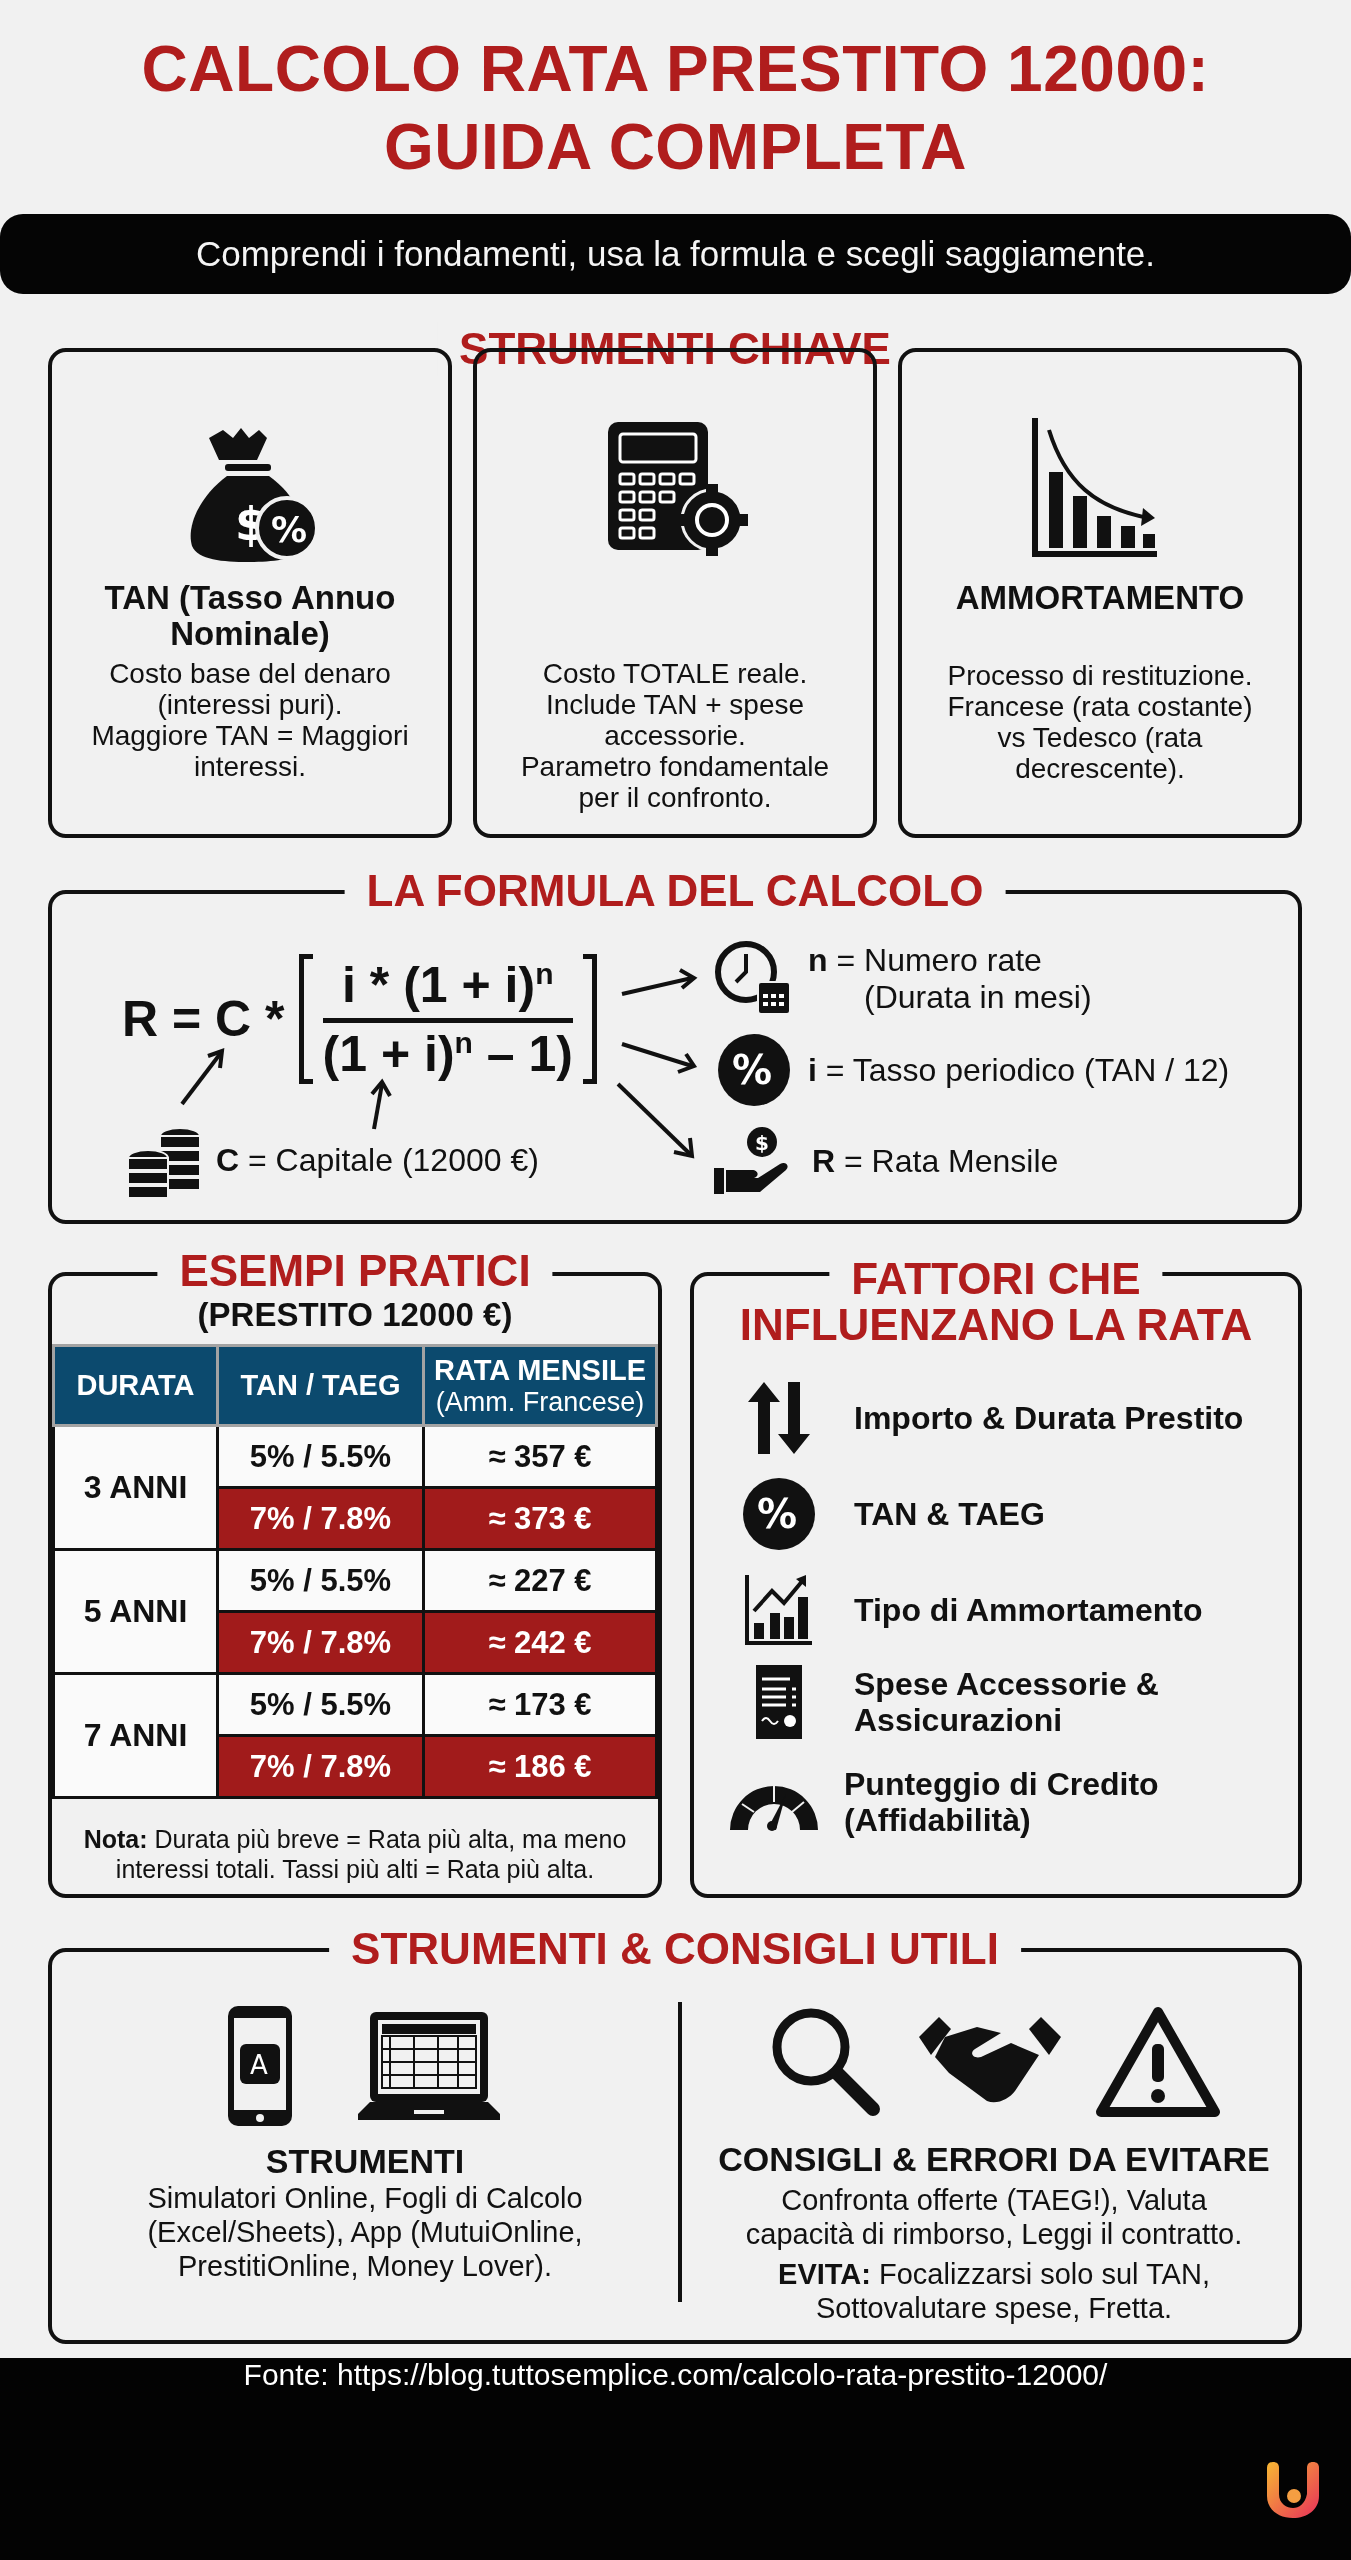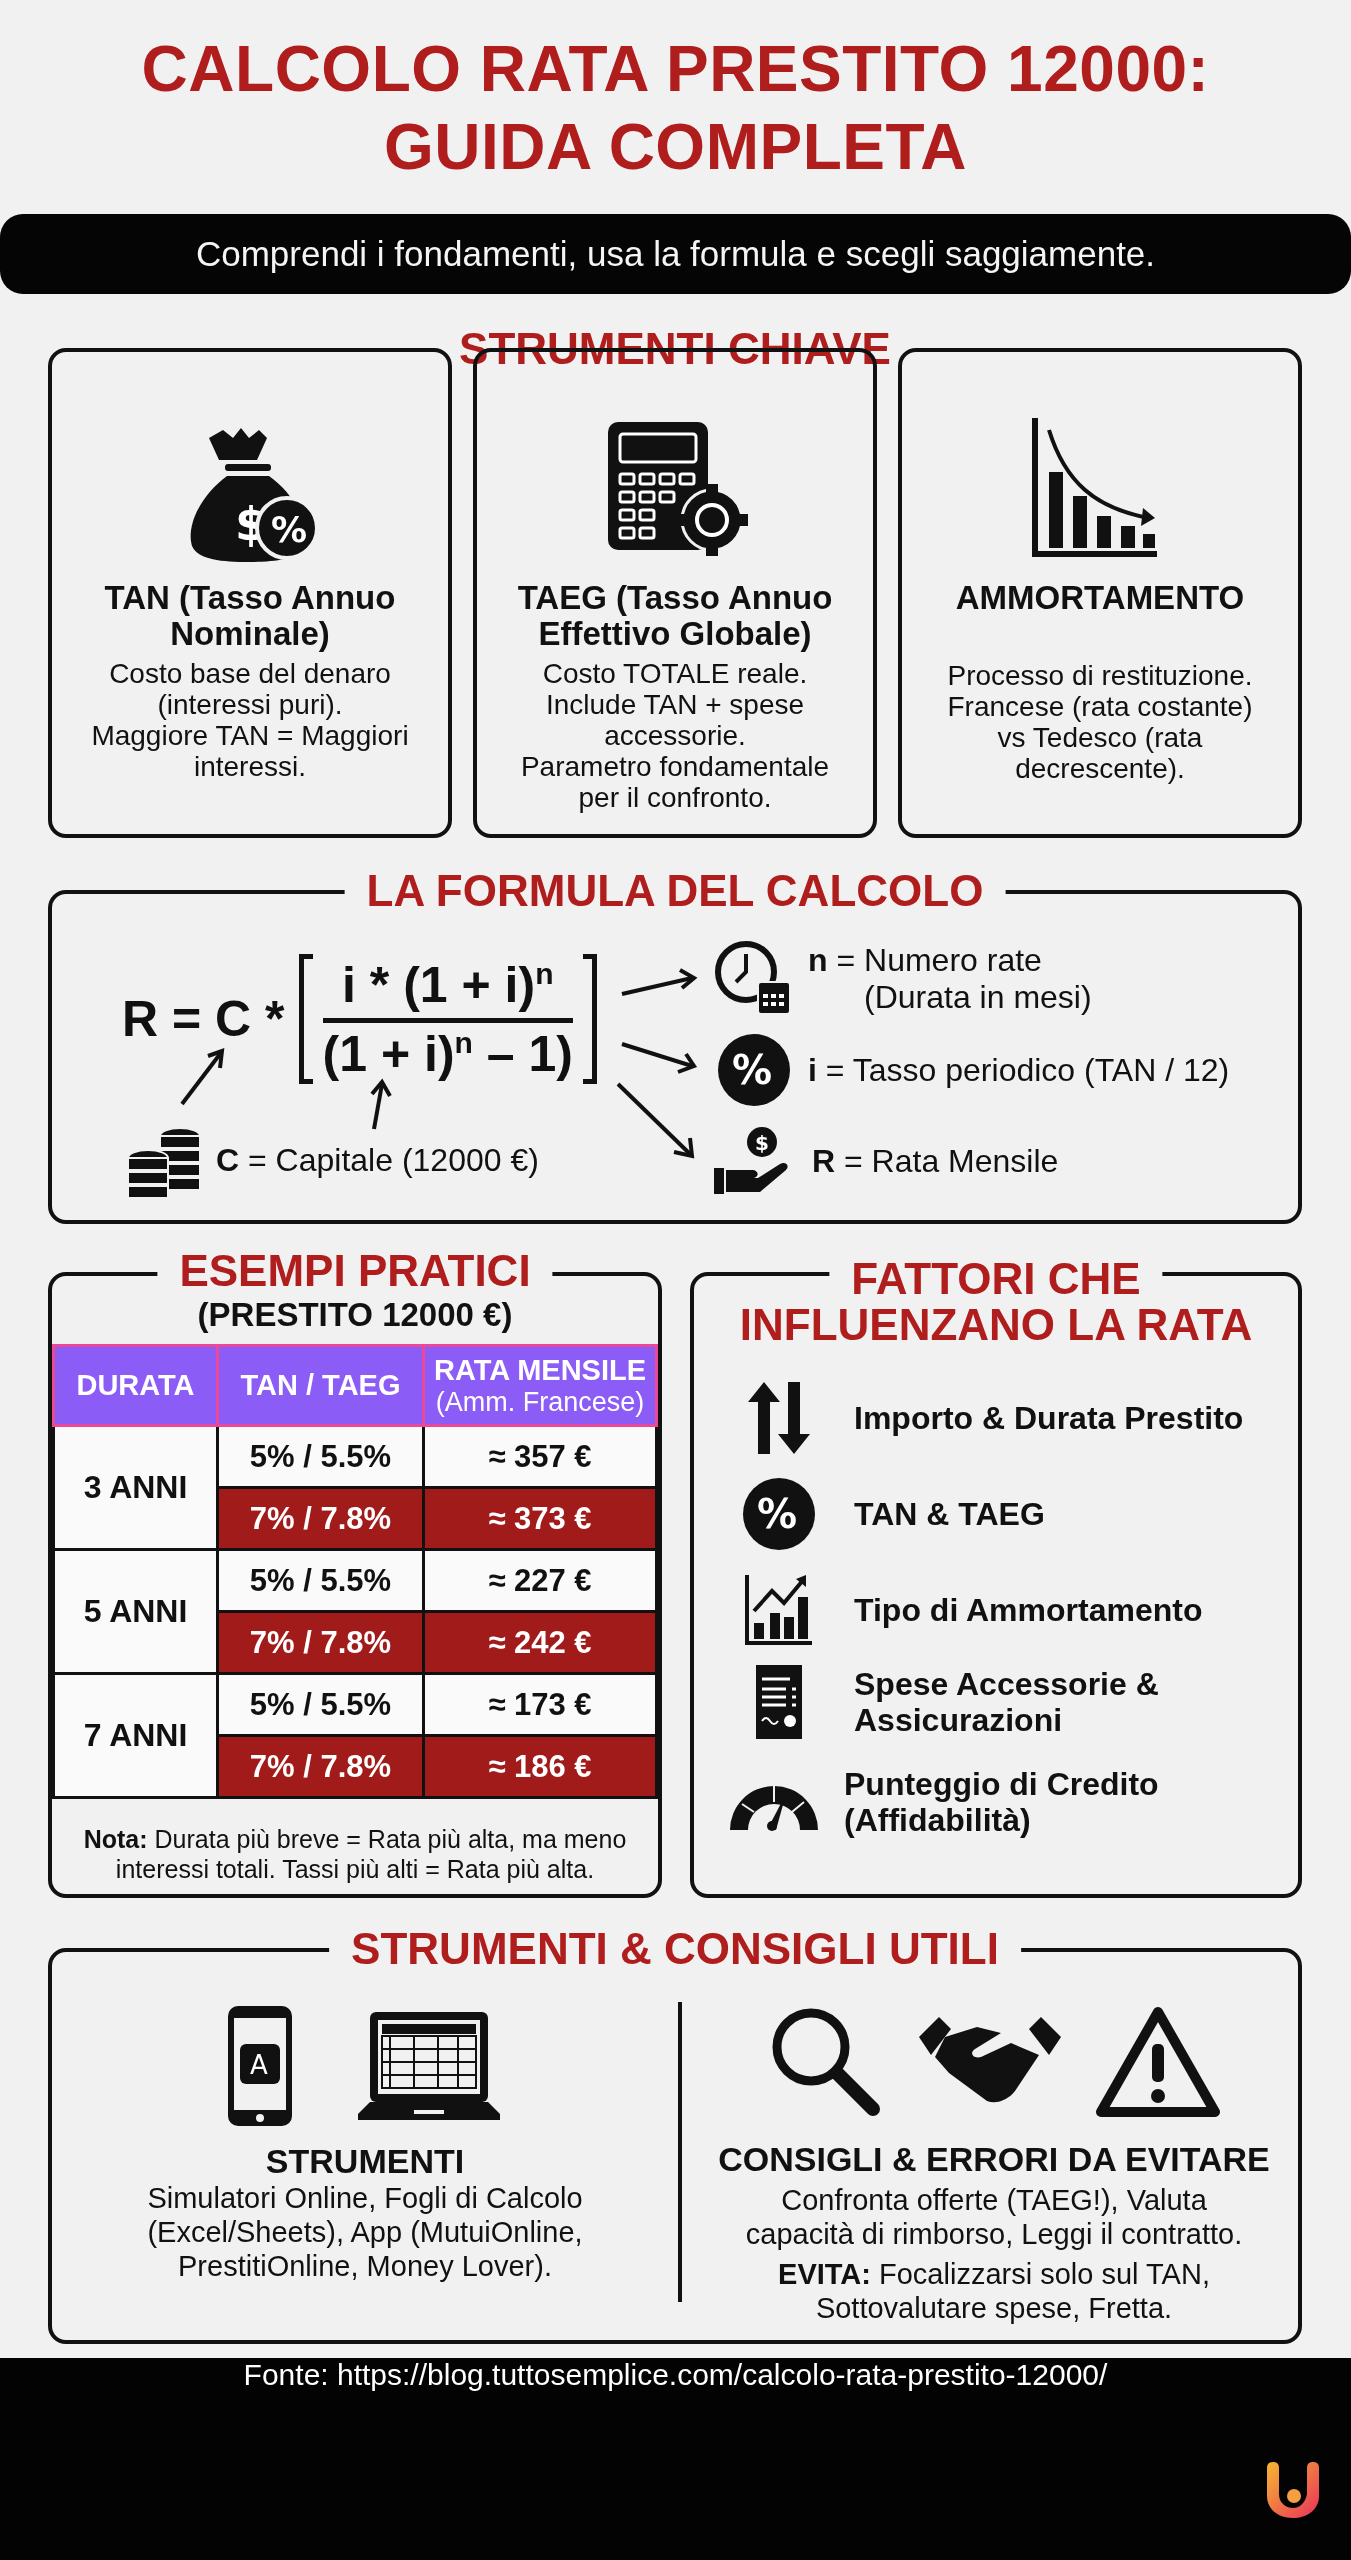--- a/index.html
+++ b/index.html
@@ -21,21 +21,21 @@
   .card .icon { position: absolute; left: 50%; transform: translateX(-50%); top: 60px; width: 150px; height: 150px; }
   .card h3 { position: absolute; left: 10px; right: 10px; top: 228px; font-size: 33px; font-weight: 700; line-height: 36px; }
   .card p { position: absolute; left: 8px; right: 8px; font-size: 28px; line-height: 31px; }
 
   .formula-box { left: 48px; top: 890px; width: 1254px; height: 334px; }
   .formula { position: absolute; left: 70px; top: 60px; font-weight: 700; font-size: 50px; }
   .legend-row { position: absolute; display: flex; align-items: center; font-size: 32px; }
 
   .examples { left: 48px; top: 1272px; width: 614px; height: 626px; }
   table.ex { position: absolute; left: 0; top: 68px; width: 606px; border-collapse: collapse; }
-  table.ex th { background: #8b5cf6; color: #fff; font-weight: 700; font-size: 29px; height: 80px; border: 3px solid #ec4899; }
+  table.ex th { background: #0c4a6e; color: #fff; font-weight: 700; font-size: 29px; height: 80px; border: 3px solid #a3a3a3; }
   table.ex th small { display:block; font-size: 27px; font-weight: 400; }
   table.ex td { border: 3px solid #111; text-align: center; font-weight: 700; font-size: 31px; height: 62px; background: #fafafa; }
   table.ex td.red { background: #a11b1b; color: #fff; }
   table.ex td.dur { font-size: 32px; }
   .note { position: absolute; left: 0; right: 0; bottom: 10px; text-align: center; font-size: 25px; line-height: 30px; padding: 0 10px; }
 
   .factors { left: 690px; top: 1272px; width: 612px; height: 626px; }
   .factors .box-title { top: -22px; line-height: 50px; font-size: 44px; }
   .factor { position: absolute; left: 40px; display: flex; align-items: center; }
   .factor .ic { width: 90px; height: 84px; display: flex; align-items: center; justify-content: center; }
@@ -104,21 +104,20 @@
       </g>
       <circle cx="112" cy="108" r="30" fill="#111" stroke="#f1f1f1" stroke-width="3"></circle>
       <g fill="#111">
           <rect x="106" y="72" width="12" height="12"></rect>
           <rect x="106" y="132" width="12" height="12"></rect>
           <rect x="76" y="102" width="12" height="12"></rect>
           <rect x="136" y="102" width="12" height="12"></rect>
         </g>
       <circle cx="112" cy="108" r="15" fill="none" stroke="#fff" stroke-width="4"></circle>
     </svg>
-    <h3>TAEG (Tasso Annuo Effettivo Globale)</h3>
     <p style="top:306px;">
       <span>Costo TOTALE reale.</span><br>
       <span>Include TAN + spese</span><br>
       <span>accessorie.</span><br>
       <span>Parametro fondamentale</span><br>
       <span>per il confronto.</span>
     </p>
   </div>
 
   <div class="card" style="left:850px;width:404px;">

